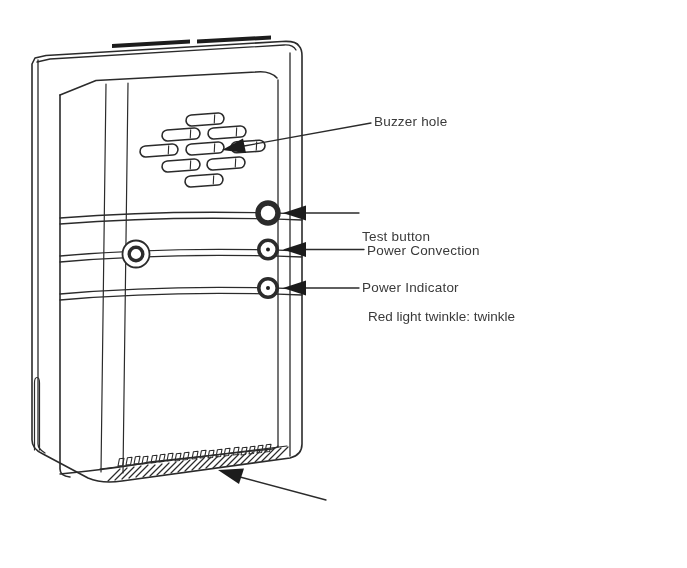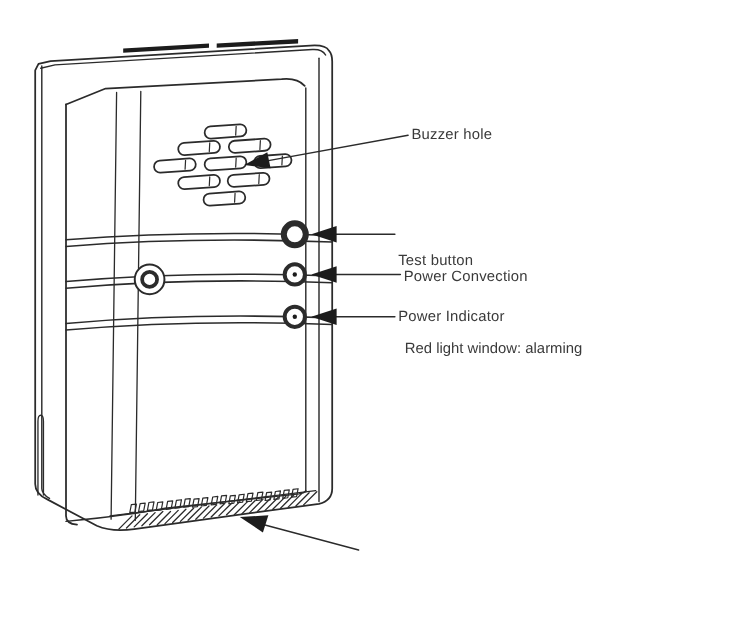--- a/index.html
+++ b/index.html
@@ -157,17 +157,17 @@
 
   <div class="callout" style="left:374px; top:114px;">Buzzer hole</div>
 
   <div class="callout" style="left:362px; top:205px;margin-top:24px;">Test button</div>
 
   <div class="callout" style="left:367px; top:243px;">Power Convection</div>
 
   <div class="callout" style="left:362px; top:280px;">Power Indicator</div>
 
   <div class="note-block" style="left:368px; top:308px;">
-    <div>Red light window: alarming</div>
+    <div>Red light twinkle: twinkle</div>
   </div>
 
 
 </div>
 
 </body></html>

